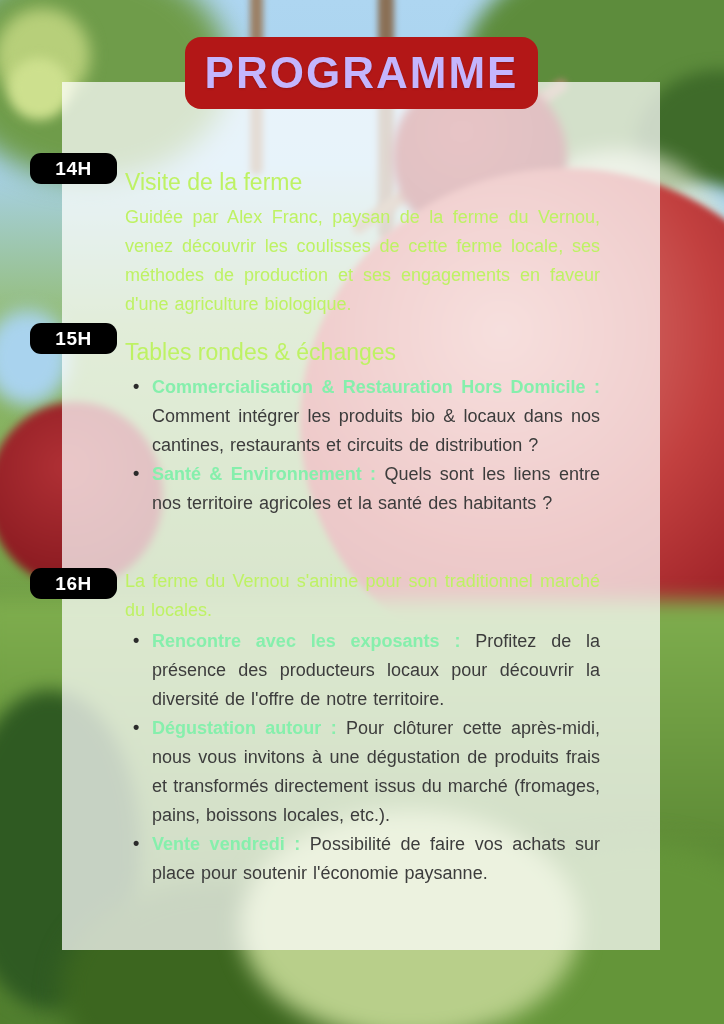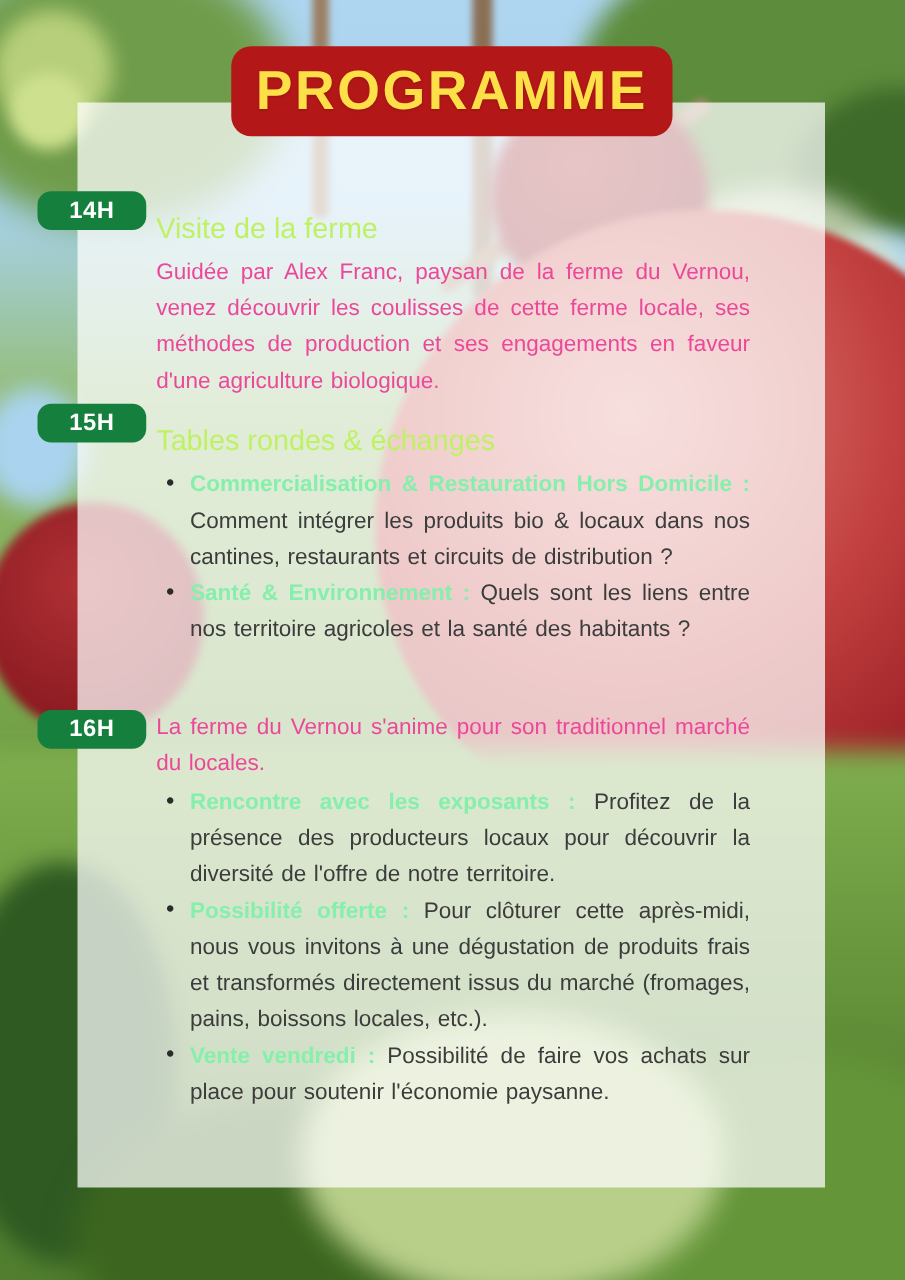--- a/index.html
+++ b/index.html
@@ -41,34 +41,34 @@
   .b-leaf-bc   { left:240px; top:810px; width:340px; height:230px; background:#b8cf8a; filter:blur(11px); }
 
   
   .panel { position:absolute; z-index:1; left:62px; top:82px; width:598px; height:868px;
            background:rgba(255,255,255,0.73); }
 
   
   .banner { position:absolute; z-index:2; left:185px; top:37px; width:353px; height:72px;
             background:#b31717; border-radius:16px;
             display:flex; align-items:center; justify-content:center; }
-  .banner-text { color:#fde047; font-weight:bold; font-size:44px; letter-spacing:2px;
+  .banner-text { color:#c4b5fd; font-weight:bold; font-size:44px; letter-spacing:2px;
                  text-shadow:0 1px 2px rgba(0,0,0,.18); }
 
   
   .section { position:absolute; z-index:2; left:125px; width:475px; }
   .sec-1 { top:152px; }
   .sec-2 { top:322px; }
   .sec-3 { top:567px; }
   .time-badge { position:absolute; left:-95px; top:1px; width:87px; height:31px;
-                background:#15803d; border-radius:11px;
+                background:#000000; border-radius:11px;
                 display:flex; align-items:center; justify-content:center;
                 color:#ffffff; font-weight:bold; font-size:19px; letter-spacing:.5px; }
   .section-title { font-size:23px; line-height:31px; font-weight:normal; color:#bef264; margin:15px 0 5px 0; }
-  .intro { font-size:18px; line-height:29px; color:#ec4899; margin:0; text-align:justify; word-spacing:1px; }
+  .intro { font-size:18px; line-height:29px; color:#bef264; margin:0; text-align:justify; word-spacing:1px; }
   .bullets { list-style:none; margin:2px 0 0 0; padding:0; }
   .bullet { position:relative; padding-left:27px; font-size:18px; line-height:29px;
             color:#3c3c3c; text-align:justify; word-spacing:1px; }
   .dot { position:absolute; left:8px; top:-1px; font-weight:bold; color:#2b2b2b; }
   .lead { font-weight:bold; color:#86efac; }
 </style>
 </head>
 <body>
 
 <div class="page">
@@ -135,21 +135,21 @@
     </div>
     <p class="intro">La ferme du Vernou s'anime pour son traditionnel marché du locales.</p>
     <ul class="bullets">
       <li class="bullet">
         <span class="dot">•</span>
         <span class="lead">Rencontre avec les exposants :</span>
         <span>Profitez de la présence des producteurs locaux pour découvrir la diversité de l'offre de notre territoire.</span>
       </li>
       <li class="bullet">
         <span class="dot">•</span>
-        <span class="lead">Possibilité offerte :</span>
+        <span class="lead">Dégustation autour :</span>
         <span>Pour clôturer cette après-midi, nous vous invitons à une dégustation de produits frais et transformés directement issus du marché (fromages, pains, boissons locales, etc.).</span>
       </li>
       <li class="bullet">
         <span class="dot">•</span>
         <span class="lead">Vente vendredi :</span>
         <span>Possibilité de faire vos achats sur place pour soutenir l'économie paysanne.</span>
       </li>
     </ul>
   </div>
 

